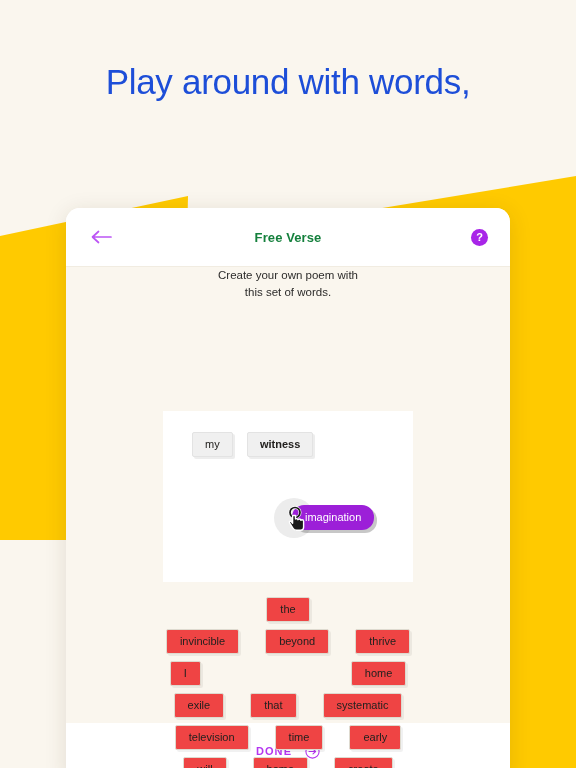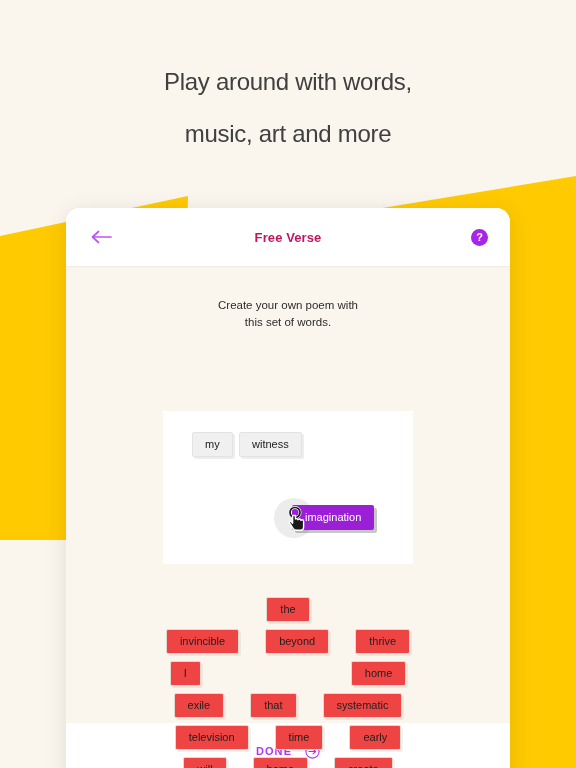--- a/index.html
+++ b/index.html
@@ -25,22 +25,22 @@
   }
 
   
   .headline {
     position: absolute;
     top: 56px;
     left: 0;
     width: 576px;
     text-align: center;
     z-index: 3;
-    color: #404040;
-    font-size: 24px;
+    color: #1d4ed8;
+    font-size: 35px;
     line-height: 52px;
     font-weight: 400;
     letter-spacing: -0.3px;
   }
   .headline .line {
     display: block;
   }
 
   
   .device-card {
@@ -72,21 +72,21 @@
     justify-content: center;
     cursor: pointer;
   }
   .app-title {
     position: absolute;
     left: 0;
     width: 100%;
     text-align: center;
     font-size: 13px;
     font-weight: bold;
-    color: #be185d;
+    color: #15803d;
     letter-spacing: 0.1px;
     pointer-events: none;
   }
   .help-btn {
     margin-left: auto;
     width: 17px;
     height: 17px;
     border-radius: 50%;
     background: #a825e8;
     color: #ffffff;
@@ -100,54 +100,53 @@
   }
 
   .app-body {
     background: #faf6ee;
     height: 456px;
     position: relative;
     border-top: 1px solid #f1ece1;
   }
 
   .instructions {
-    padding-top: 30px;
     text-align: center;
     font-size: 11.5px;
     line-height: 17px;
     color: #2d2c2b;
   }
   .instructions .line { display: block; }
 
   
   .poem-canvas {
     position: absolute;
     left: 97px;
     top: 144px;
     width: 250px;
-    height: 153px;
+    height: 171px;
     background: #ffffff;
   }
   .canvas-chip {
     position: absolute;
     background: #f0f0f0;
     border: 1px solid #e3e3e3;
     border-radius: 2px;
     font-size: 11px;
     color: #23211f;
     padding: 5px 12px 6px;
     box-shadow: 2px 2px 0 rgba(0,0,0,0.07);
     white-space: nowrap;
     cursor: grab;
   }
 
   .drag-chip {
     position: absolute;
     background: #9c1fd8;
-    border-radius: 2px;
+    border-radius: 12px;
     font-size: 11px;
     color: #ffffff;
     padding: 6px 13px 7px;
     box-shadow: 3px 3px 0 rgba(0,0,0,0.22);
     white-space: nowrap;
     z-index: 4;
     cursor: grabbing;
   }
   .touch-ripple {
     position: absolute;
@@ -213,21 +212,20 @@
 </head>
 <body>
 
 <svg id="bg-shapes" viewBox="0 0 576 768" width="576" height="768">
   <path d="M 576 176 L 279 225 L 301 768 L 576 768 Z" fill="#ffca00"></path>
   <path d="M 0 236 L 188 196 L 185 330 C 150 430 110 500 68 540 L 0 540 Z" fill="#ffca00"></path>
 </svg>
 
 <div class="headline">
   <span class="line">Play around with words,</span>
-  <span class="line">music, art and more</span>
 </div>
 
 <div class="device-card">
 
   <div class="app-header">
     <div class="back-arrow">
       <svg width="22" height="14" viewBox="0 0 22 14">
         <path d="M 21 7 L 3 7 M 8.5 1.5 L 2.5 7 L 8.5 12.5" stroke="#bc55f5" stroke-width="1.7" fill="none" stroke-linecap="round" stroke-linejoin="round"></path>
       </svg>
     </div>
@@ -239,21 +237,21 @@
 
   <div class="app-body">
 
     <div class="instructions">
       <span class="line">Create your own poem with</span>
       <span class="line">this set of words.</span>
     </div>
 
     <div class="poem-canvas" id="poem-canvas">
         <div class="canvas-chip" style="left: 29px; top: 21px;">my</div>
-        <div class="canvas-chip" style="left: 76px; top: 21px;">witness</div>
+        <div class="canvas-chip" style="left: 84px; top: 21px; font-weight: bold;">witness</div>
         <div class="touch-ripple" style="left: 111px; top: 87px;"></div>
         <div class="drag-chip" style="left: 129px; top: 94px;">imagination</div>
         <div class="cursor-hand" style="left: 124px; top: 95px;"><svg width="22" height="26" viewBox="0 0 22 26">
             <circle cx="8" cy="6.5" r="5" fill="none" stroke="#ffffff" stroke-width="3"></circle>
             <circle cx="8" cy="6.5" r="5" fill="none" stroke="#1a1a1a" stroke-width="1.7"></circle>
             <path d="M 5.6 9.5 L 5.6 17.2 L 4.2 15.6 C 3.2 14.6 1.9 15.6 2.6 16.8 L 6.0 22.4 C 6.8 23.7 8.0 24.3 9.6 24.3 L 13.6 24.3 C 15.4 24.3 16.6 23.1 16.6 21.3 L 16.6 15.3 C 16.6 14.4 15.9 13.8 15.1 13.8 C 14.6 13.8 14.2 14.0 13.9 14.3 C 13.8 13.5 13.2 13.0 12.4 13.0 C 11.8 13.0 11.3 13.3 11.0 13.7 C 10.8 13.0 10.2 12.6 9.5 12.6 C 9.1 12.6 8.8 12.7 8.5 12.9 L 8.5 9.5 Z" fill="#1a1a1a" stroke="#ffffff" stroke-width="1.4" stroke-linejoin="round"></path>
           </svg></div>
       </div>
 
     <div class="word-bank" id="word-bank">

